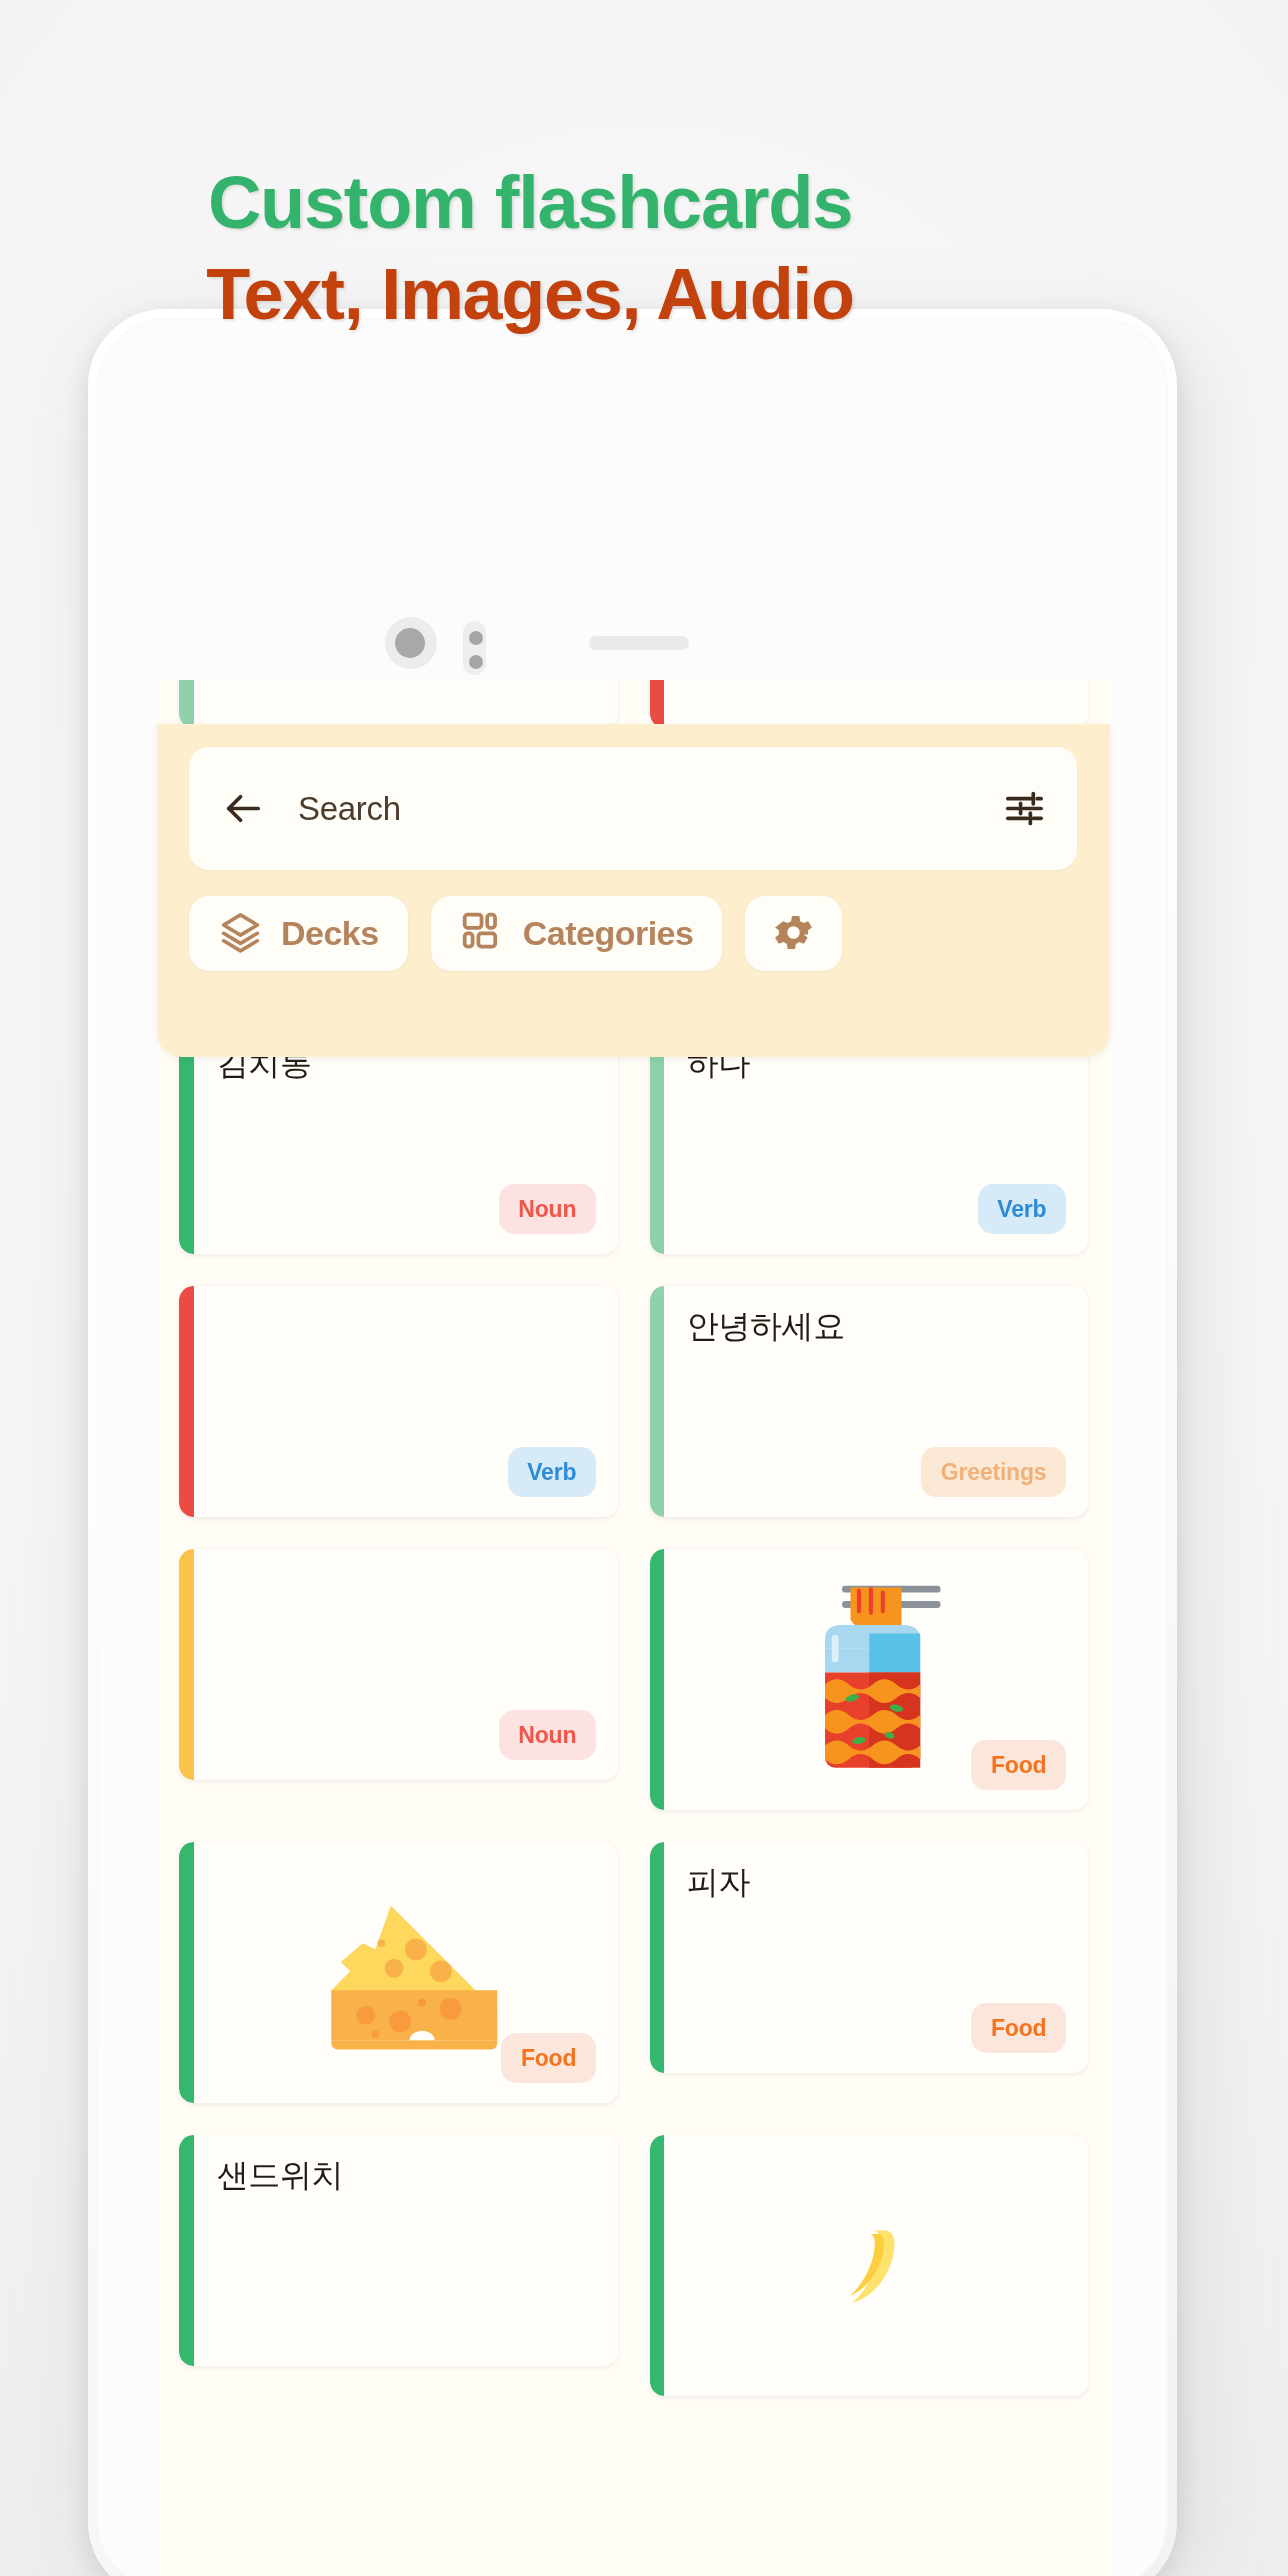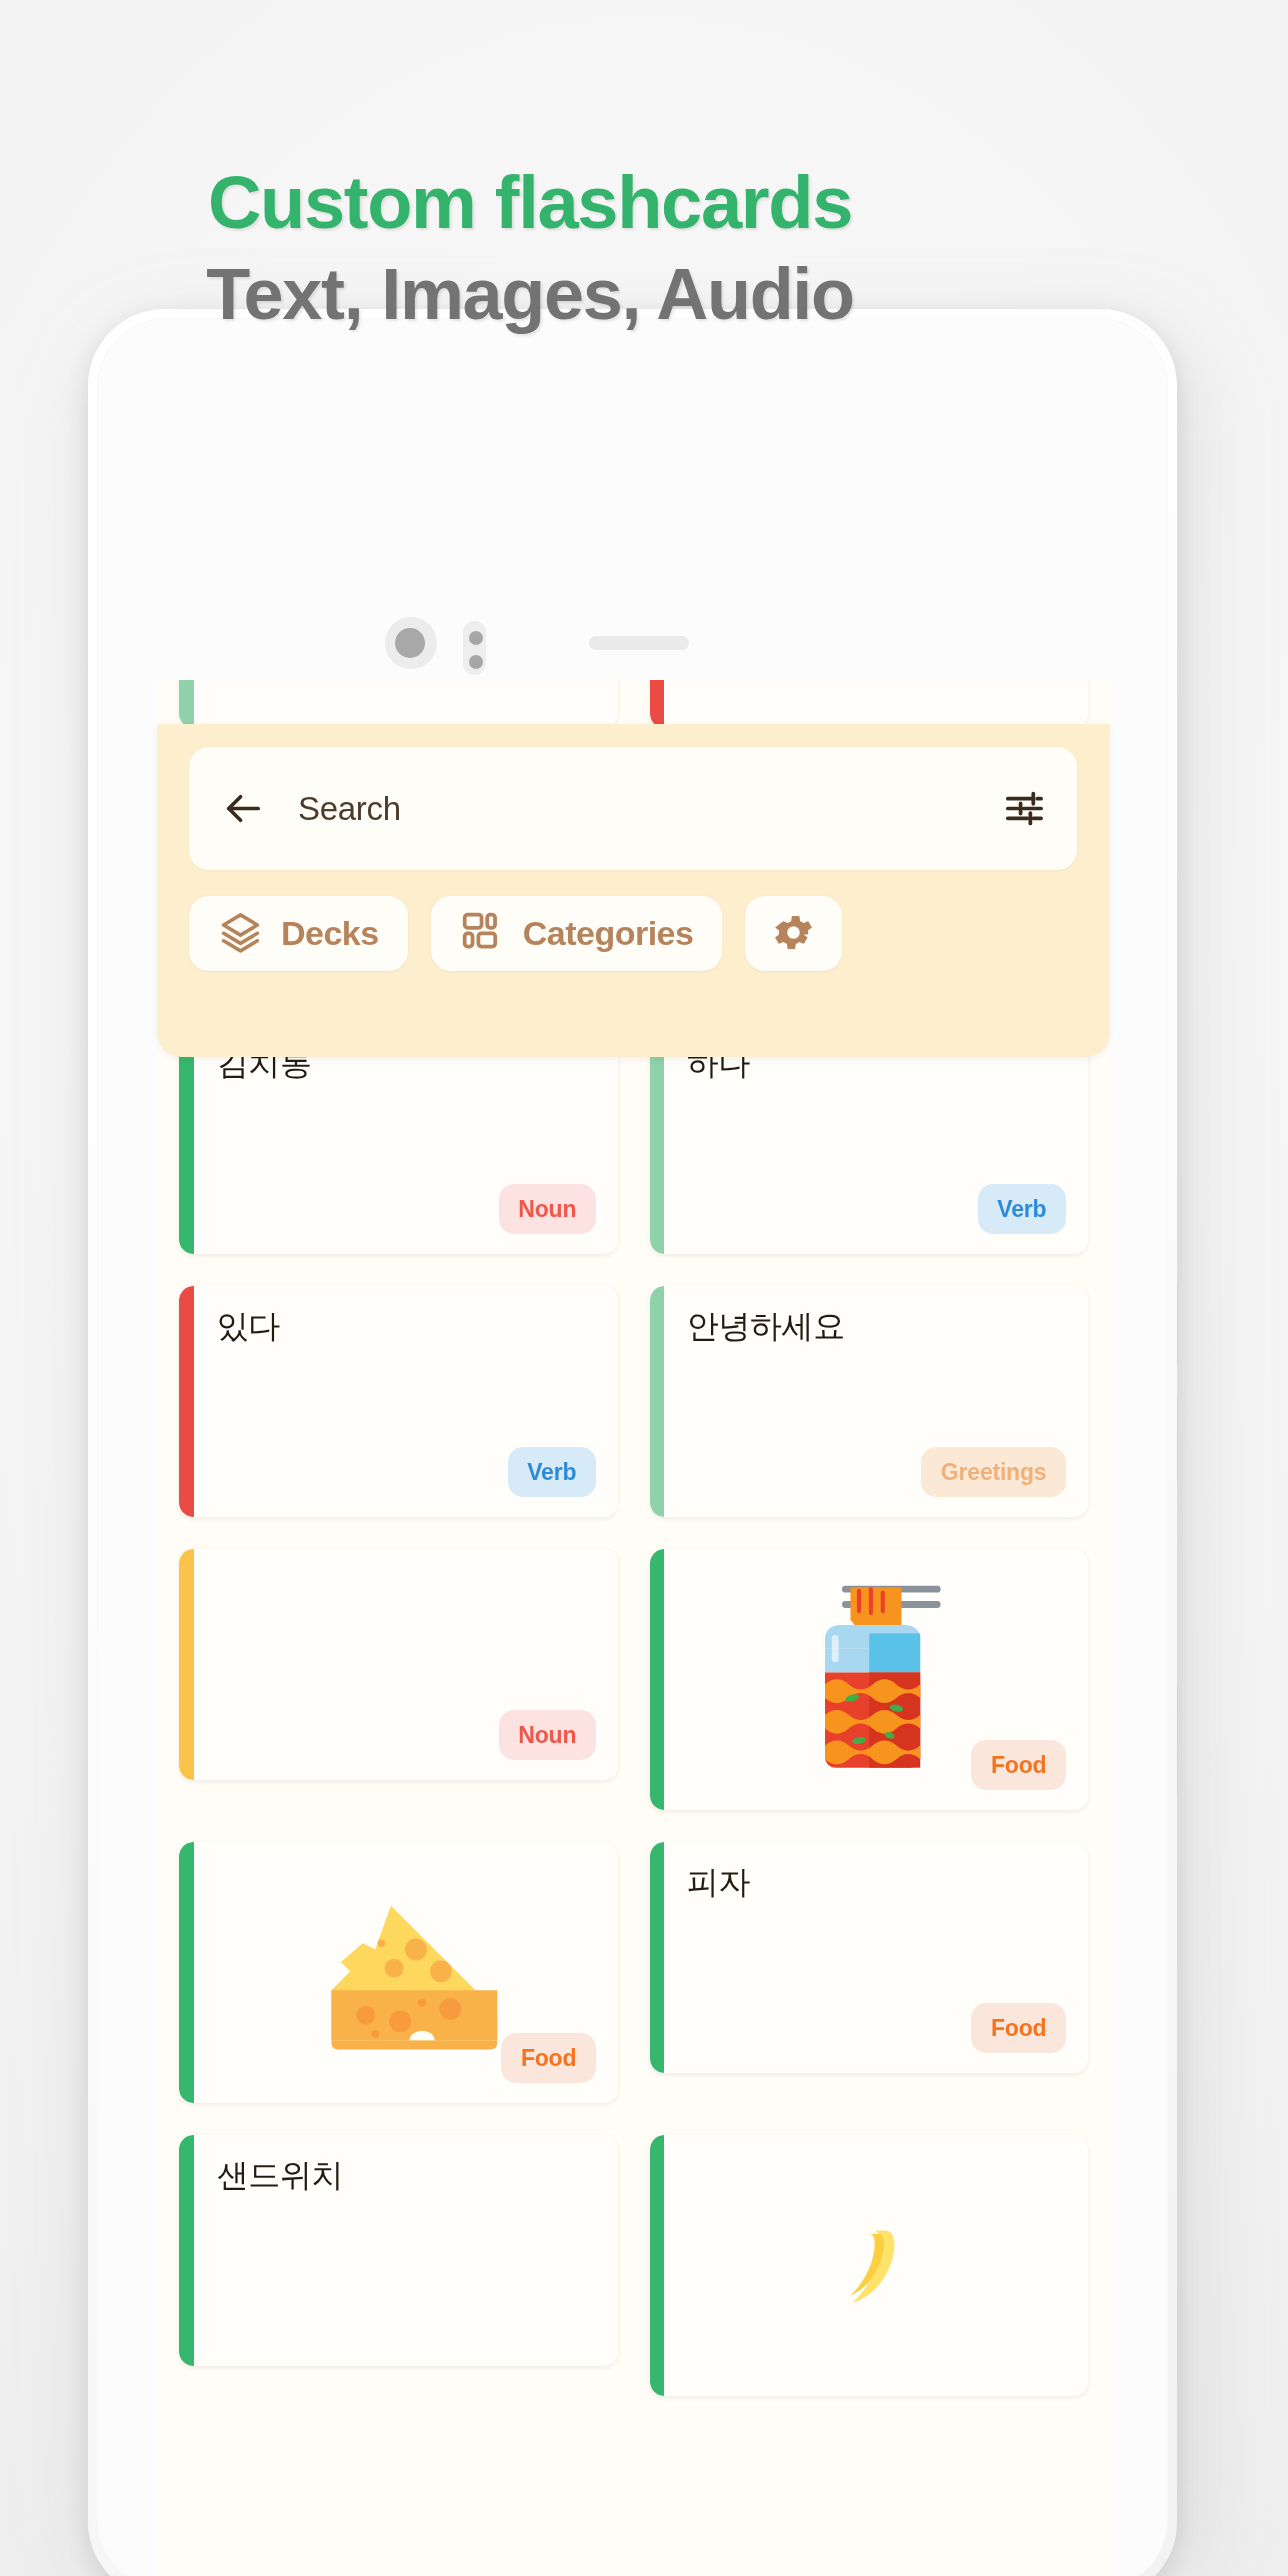--- a/index.html
+++ b/index.html
@@ -26,21 +26,21 @@
     color: #34b36d;
     text-shadow: 1.8px 1.8px 2.7px rgba(0,0,0,0.10);
   }
   .headline .line2 {
     display: block;
     margin-top: 18px;
     font-size: 72px;
     font-weight: bold;
     letter-spacing: -1.3px;
     line-height: 1.0;
-    color: #737373;
+    color: #c2410c;
     text-shadow: 1.8px 1.8px 2.7px rgba(0,0,0,0.10);
   }
 
   
   .phone-shadow {
     position: absolute;
     left: 94px; top: 331px;
     width: 1102px; height: 2263px;
     border-radius: 82px;
     background: rgba(120,120,120,0.16);
@@ -304,21 +304,20 @@
       <div class="card">
         <div class="card-bar" style="background: rgb(143, 209, 169);"></div>
         <div class="card-body">
           <div class="card-word">하다</div>
           <div class="card-tag" style="background: rgb(215, 234, 247); color: rgb(46, 139, 214);">Verb</div>
         </div>
       </div>
       <div class="card">
         <div class="card-bar" style="background: rgb(234, 75, 66);"></div>
         <div class="card-body">
-          <div class="card-word">있다</div>
           <div class="card-tag" style="background: rgb(215, 234, 247); color: rgb(46, 139, 214);">Verb</div>
         </div>
       </div>
       <div class="card">
         <div class="card-bar" style="background: rgb(143, 209, 169);"></div>
         <div class="card-body">
           <div class="card-word">안녕하세요</div>
           <div class="card-tag" style="background: rgb(251, 233, 214); color: rgb(240, 176, 121);">Greetings</div>
         </div>
       </div>

